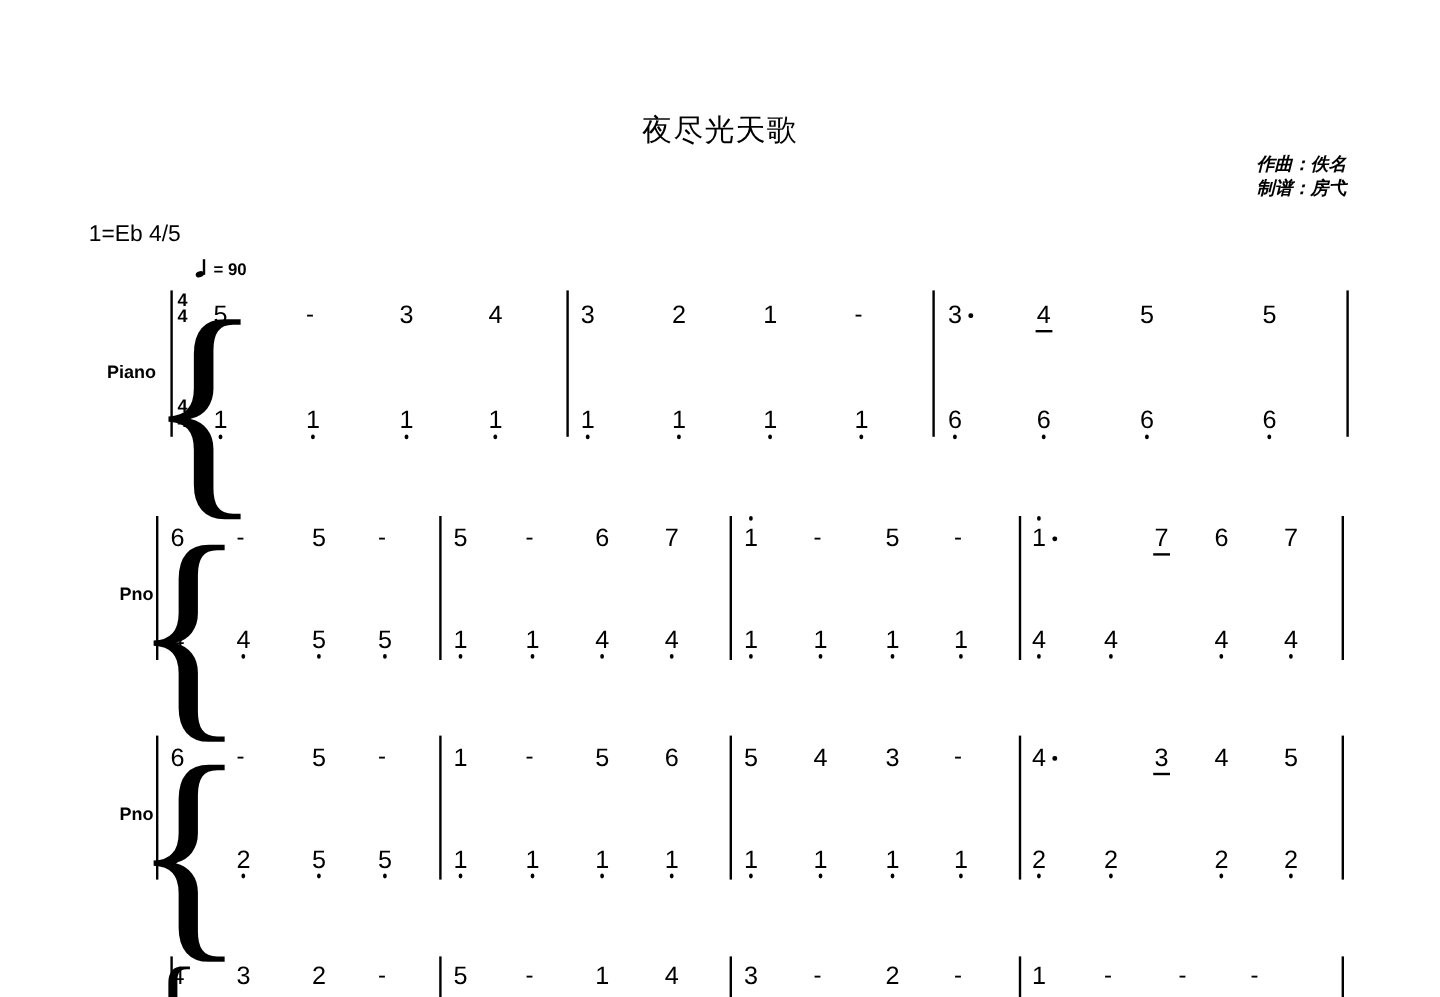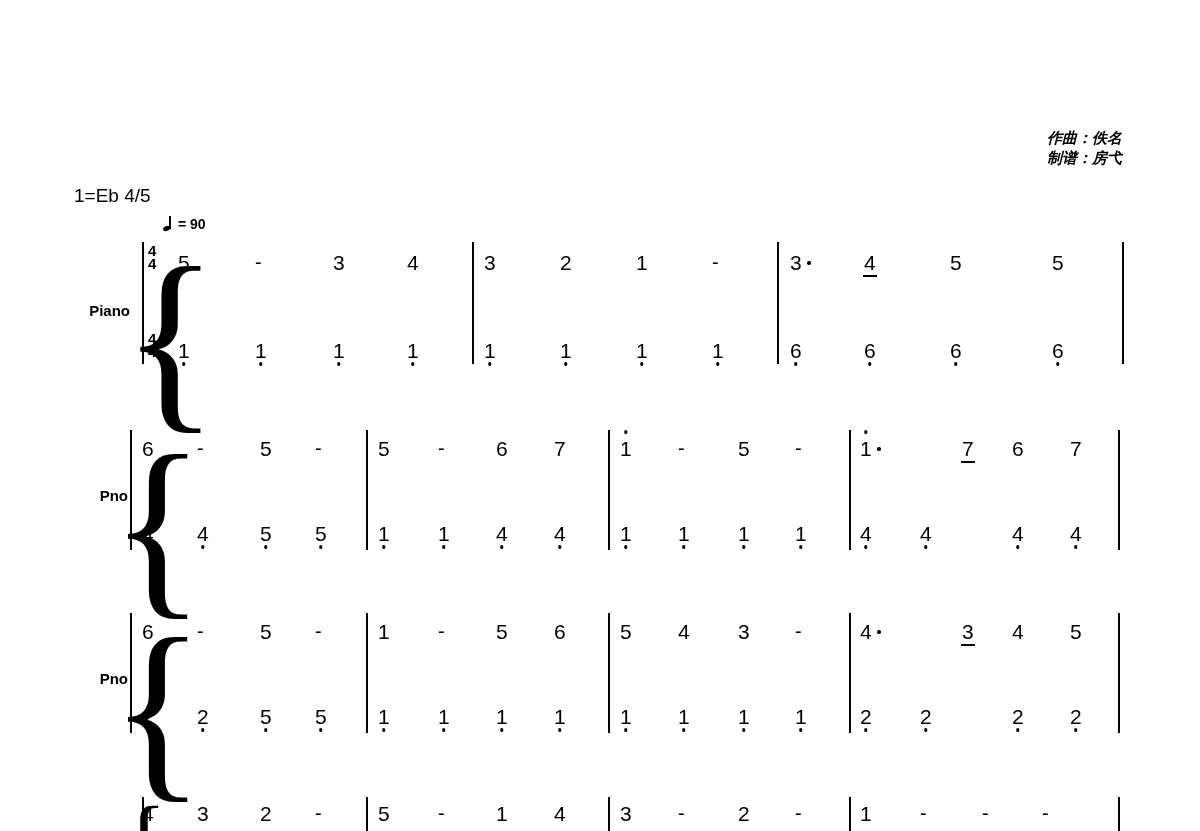--- a/index.html
+++ b/index.html
@@ -166,20 +166,21 @@
     text-align: center;
   }
   .timesig .num { display: block; }
   .timesig .den { display: block; border-top: 0px; }
 </style>
 </head>
 <body>
 
 <div class="sheet">
 
+  <div class="title">夜尽光天歌</div>
 
   <div class="credits">
     <div>作曲：佚名</div>
     <div>制谱：房弋</div>
   </div>
 
   <div class="keysig">1=Eb 4/5</div>
 
   <div class="tempo">
     <span class="qnote"><span class="head"></span><span class="stem"></span></span>

